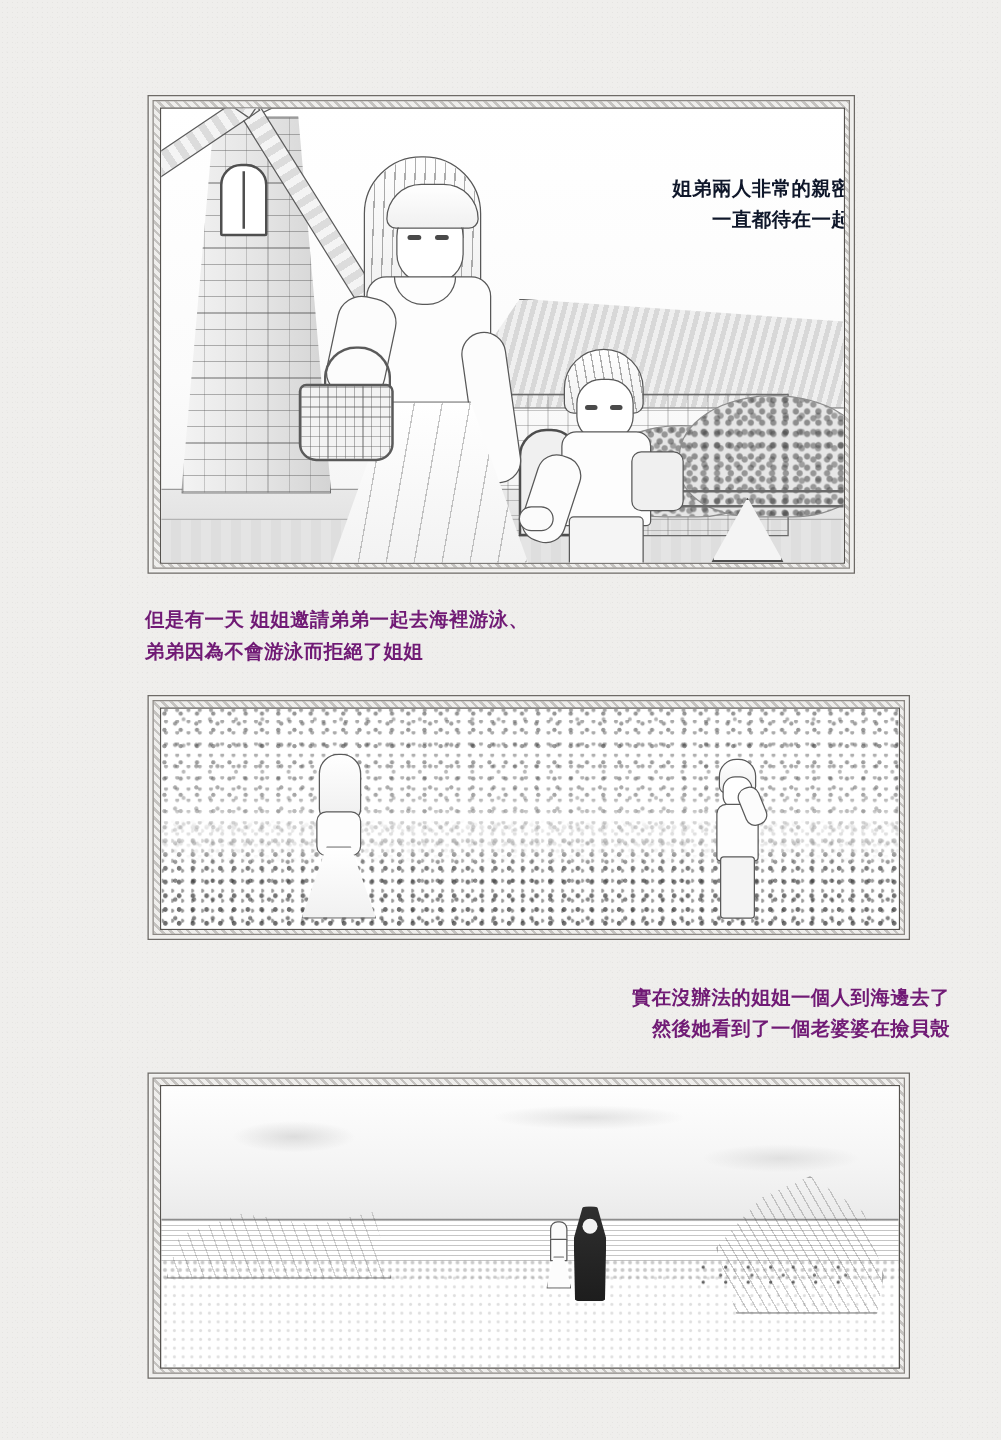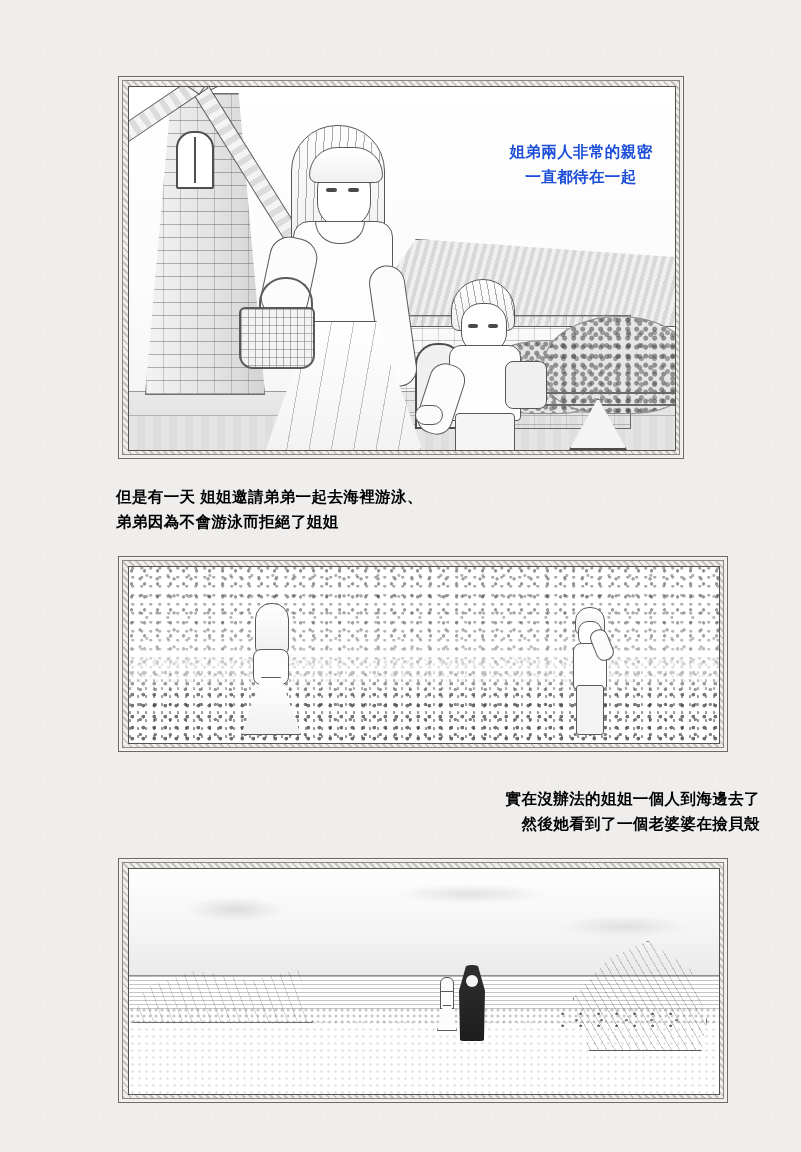--- a/index.html
+++ b/index.html
@@ -420,30 +420,30 @@
     background-image:
       radial-gradient(circle at 20% 40%, rgba(60,60,60,0.8) 0 1px, transparent 1.6px),
       radial-gradient(circle at 70% 70%, rgba(60,60,60,0.7) 0 1px, transparent 1.6px);
     background-size: 18px 12px, 25px 16px;
   }
 
   
   .caption {
     position: absolute;
     font-family: "Liberation Sans", "DejaVu Sans", sans-serif;
-    color: #000000;
+    color: #701a75;
     font-size: 15.5px;
     line-height: 1.62;
     letter-spacing: 0.4px;
     white-space: pre-line;
     font-weight: 600;
   }
   #caption-panel1 {
-    left: 470px; top: 136px; text-align: center; width: 200px;
-    color: #1d4ed8;
+    left: 470px; top: 136px; text-align: right; width: 200px;
+    color: #0f172a;
   }
   #caption-1 {
     left: 116px; top: 484px; text-align: left; width: 520px;
   }
   #caption-2 {
     left: 430px; top: 786px; text-align: right; width: 330px;
   }
 </style>
 </head>
 <body>

